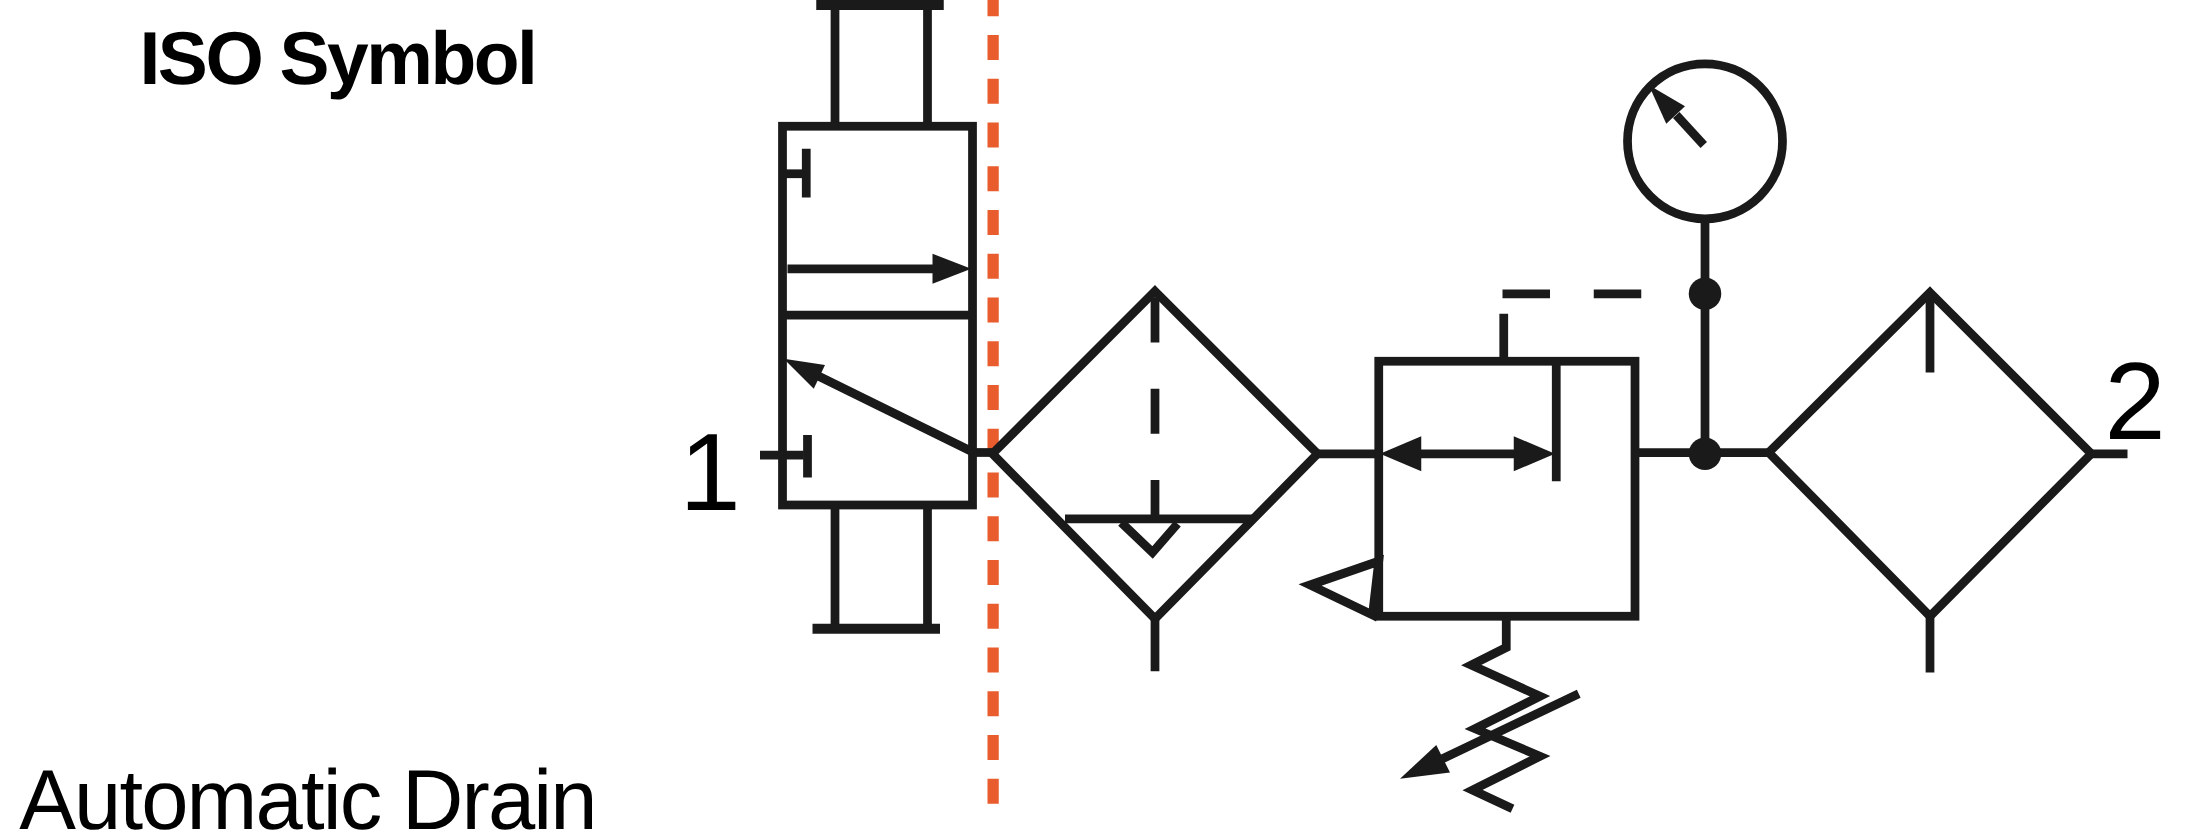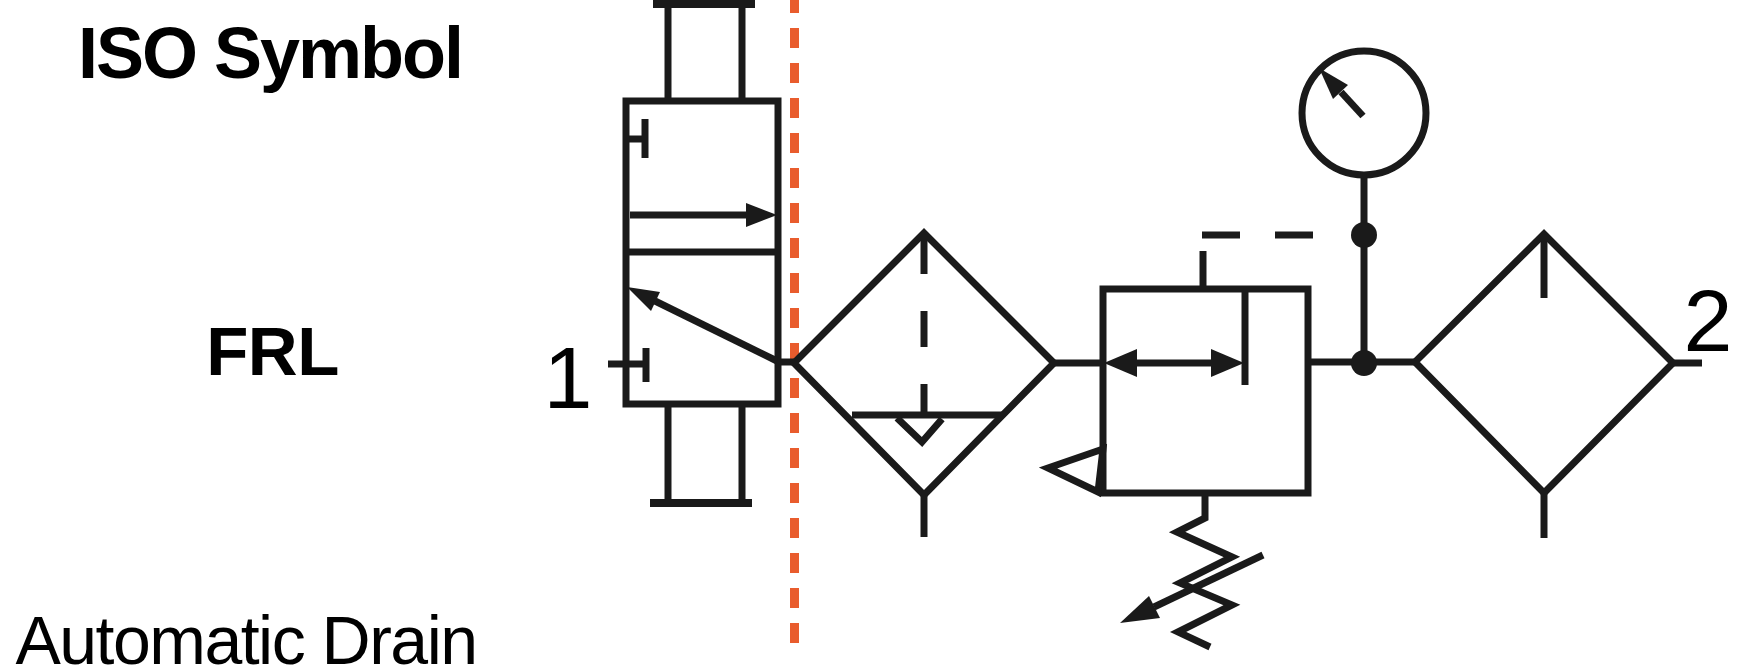--- a/index.html
+++ b/index.html
@@ -15,21 +15,21 @@
     background:var(--bg);
     overflow:hidden;
     font-family:"Liberation Sans", sans-serif;
     color:var(--text);
   }
   .canvas svg{position:absolute;left:0;top:0;}
   .txt{position:absolute;white-space:pre;}
   .title{
     left:20px;top:17px;width:500px;
     text-align:center;
-    font-size:72px;font-weight:bold;line-height:1;
+    font-size:60px;font-weight:bold;line-height:1;
     letter-spacing:-2px;
   }
   .subtitle{
     left:20px;top:144px;width:505px;
     text-align:center;
     font-size:69px;font-weight:bold;line-height:83px;
     letter-spacing:-0.5px;
   }
   .notes{
     left:0px;top:403px;width:492px;
@@ -125,21 +125,20 @@
       <polygon class="ln" points="1544,234 1673,363 1544,493 1415,362"></polygon>
       <line class="ln" x1="1544" y1="238" x2="1544" y2="298" stroke-width="6"></line>
       <line class="ln" x1="1544" y1="493" x2="1544" y2="538"></line>
       <line class="ln" x1="1673" y1="363" x2="1702" y2="363"></line>
     </g>
   </svg>
 
   <div class="txt title">ISO Symbol</div>
 
   <div class="txt subtitle">
-    <div>FRL</div>
   </div>
 
   <div class="txt notes">
     <div>Automatic Drain</div>
     
   </div>
 
   <div class="txt port port1">1</div>
 
   <div class="txt port port2">2</div>

